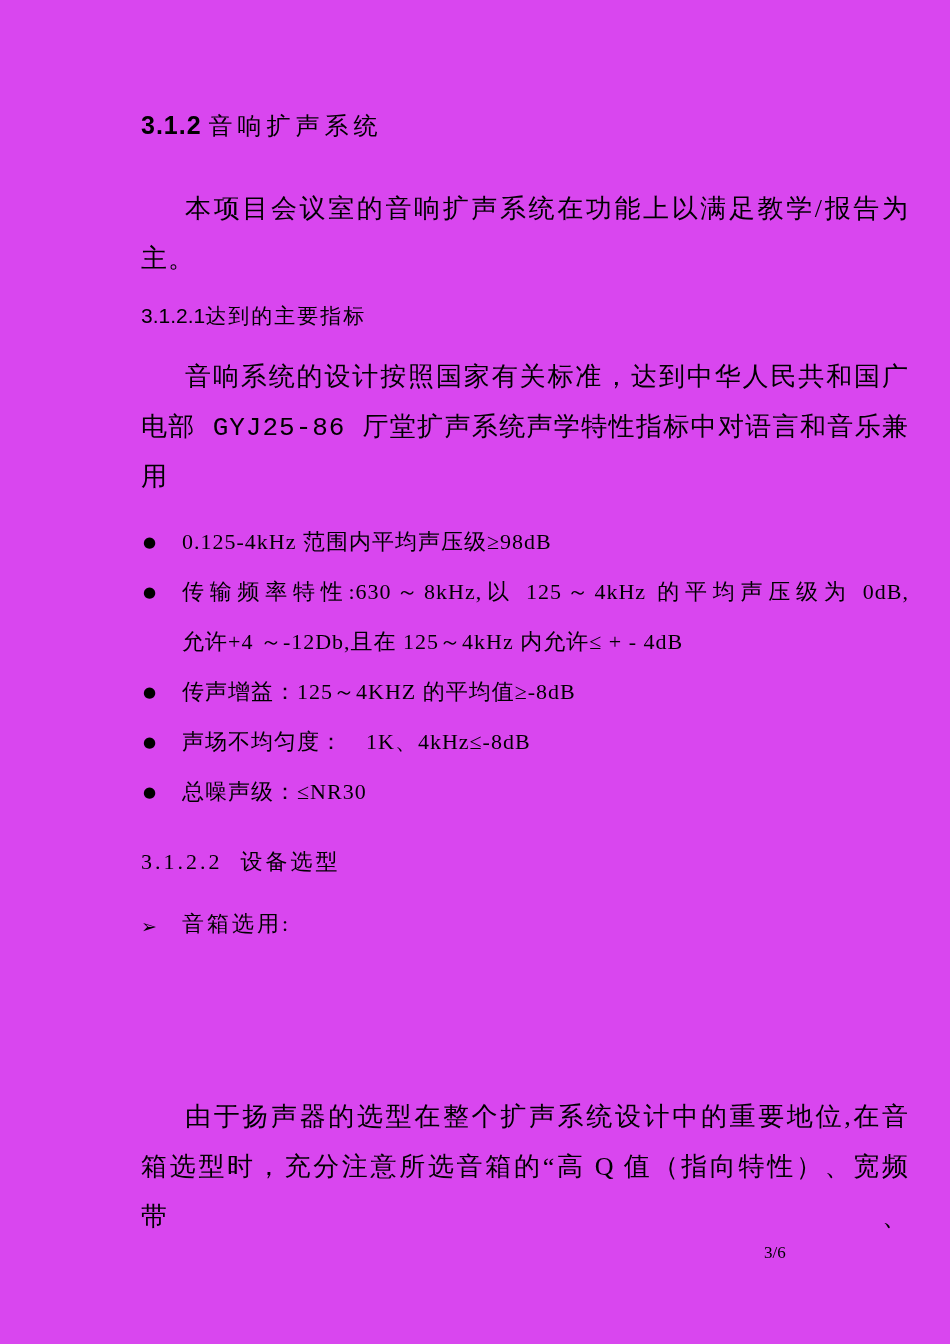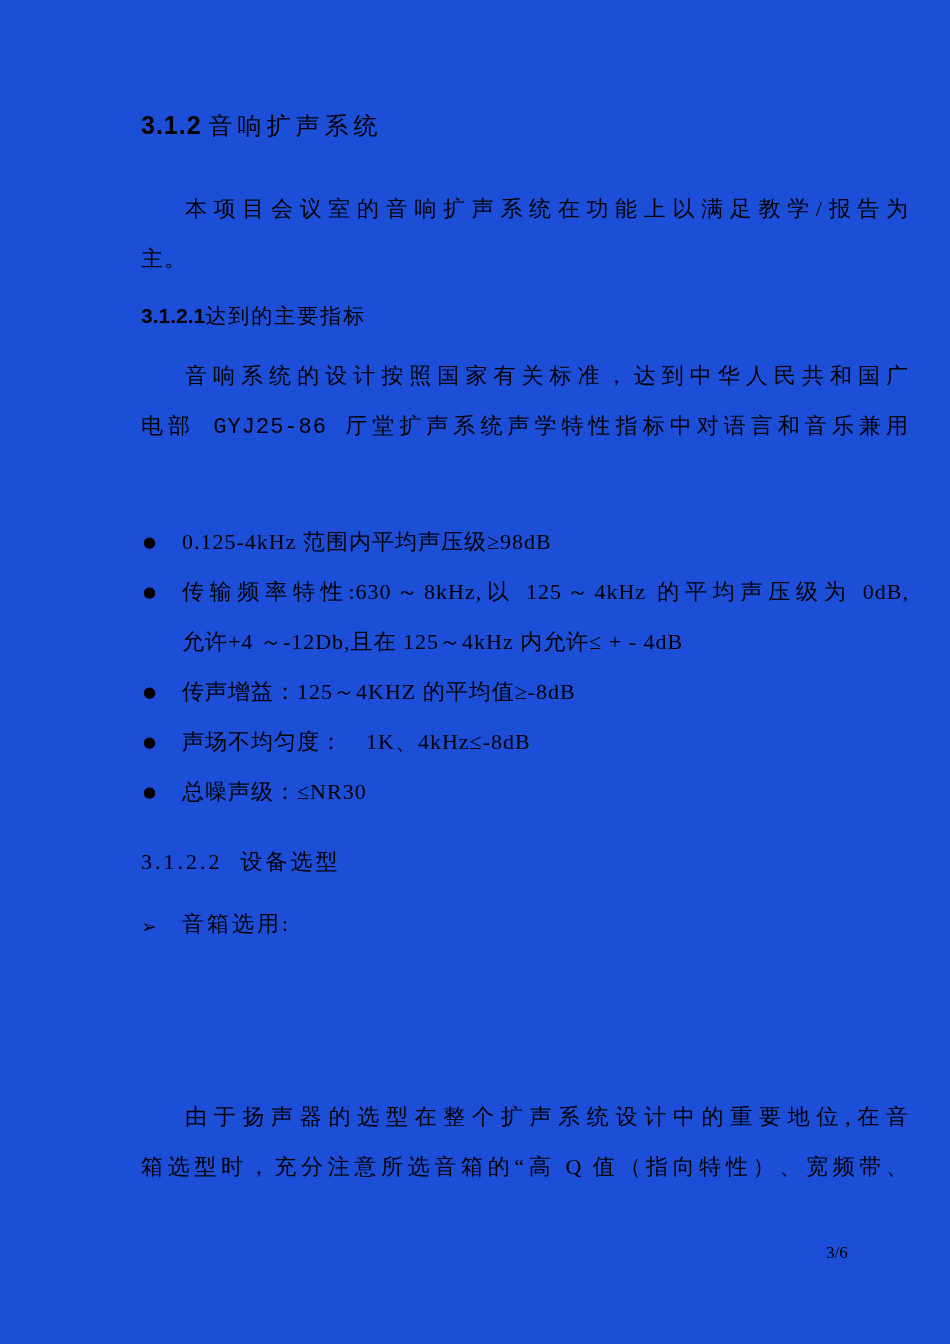--- a/index.html
+++ b/index.html
@@ -4,21 +4,21 @@
 <style>
   html, body {
     margin: 0;
     padding: 0;
     background: #ffffff;
   }
   .page {
     position: relative;
     width: 950px;
     height: 1344px;
-    background: #1d4ed8;
+    background: #d946ef;
     color: #000000;
     font-family: "Liberation Serif", "DejaVu Serif", serif;
     overflow: hidden;
   }
   .block {
     position: absolute;
     left: 141px;
     width: 768px;
   }
   
@@ -28,32 +28,32 @@
     font-weight: bold;
     font-size: 25px;
     letter-spacing: 1px;
     margin-right: 7px;
   }
   .h-main .htitle { font-size: 24px; letter-spacing: 5px; }
 
   .h-sub { top: 301px; line-height: 30px; }
   .h-sub .hnum {
     font-family: "Liberation Sans", "DejaVu Sans", sans-serif;
-    font-weight: bold;
+    font-weight: normal;
     font-size: 21px;
     margin-top: 48px;
   }
   .h-sub .htitle { font-size: 21px; letter-spacing: 2px; text-align: center; }
 
   .h-plain { top: 847px; line-height: 30px; font-size: 22px; }
   .h-plain .hnum { letter-spacing: 3px; margin-right: 18px; }
   .h-plain .htitle { letter-spacing: 3px; }
 
   
-  .para { font-size: 22px; line-height: 50px; }
+  .para { font-size: 26px; line-height: 50px; }
   .para .line { letter-spacing: 1px; }
   .line.ind { text-indent: 44px; }
   .line.j { text-align: justify; text-align-last: justify; }
 
   .para-intro    { top: 184px; }
   .para-standard { top: 353px; font-family: Liberation Mono, monospace; }
   .para-speaker1 { top: 972px; }
   .para-speaker2 { top: 1092px; }
 
   
@@ -75,21 +75,21 @@
     left: 0px;
     top: 2px;
     font-size: 19px;
     font-family: "DejaVu Sans", sans-serif;
   }
   .arrow-row .label { padding-left: 41px; letter-spacing: 3px; }
 
   
   .footer {
     position: absolute;
-    left: 826px;
+    left: 764px;
     top: 1243px;
     font-size: 17px;
     line-height: 20px;
     font-family: "Liberation Serif", "DejaVu Serif", serif;
   }
 </style>
 </head>
 <body>
 
 <div class="page">

